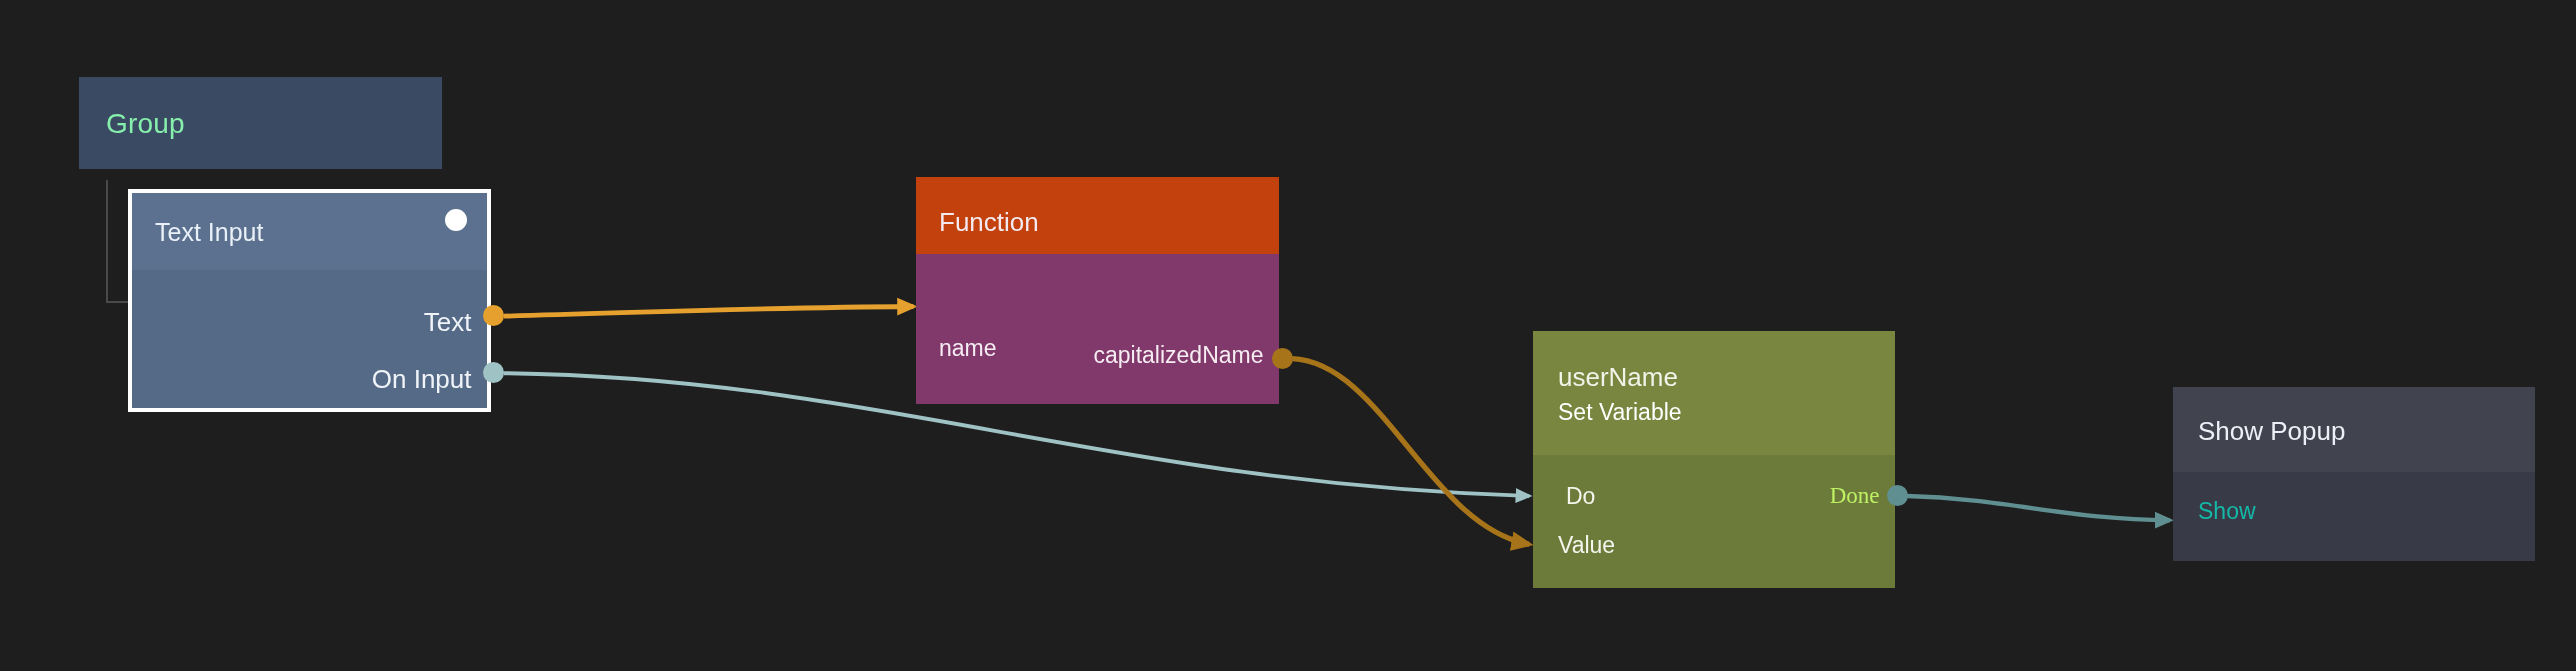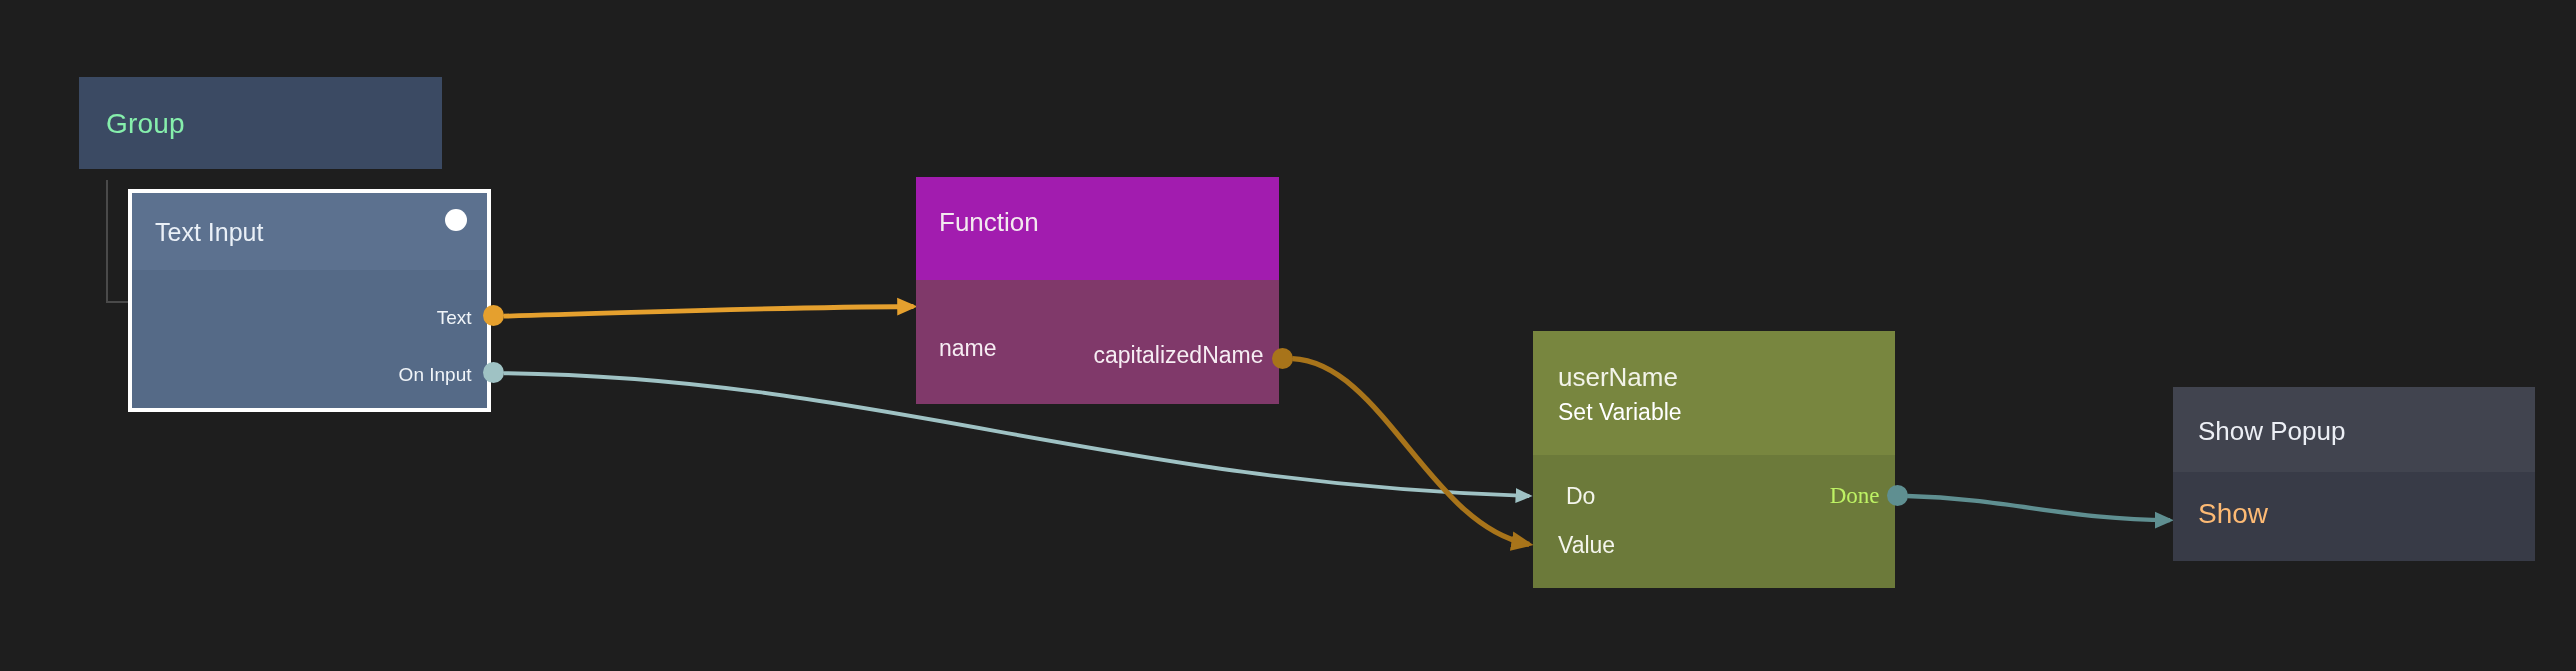--- a/index.html
+++ b/index.html
@@ -86,42 +86,42 @@
     right: 20px;
     top: 16.4px;
     width: 22px;
     height: 22px;
     border-radius: 50%;
     background: #ffffff;
   }
   .ti-row {
     position: absolute;
     right: 15.5px;
-    font-size: 19px;
+    font-size: 26px;
     color: #f0f4f8;
     text-align: right;
     white-space: nowrap;
   }
   .ti-row-text { top: 114px; }
   .ti-row-enter { top: 171px; }
   
   .function-node {
     left: 916px;
     top: 177px;
     width: 363px;
     height: 227px;
     background: #80396a;
   }
   .function-header {
     position: absolute;
     left: 0;
     top: 0;
     right: 0;
-    height: 103px;
-    background: #a21caf;
+    height: 77px;
+    background: #c2410c;
   }
   .function-title {
     position: absolute;
     left: 23px;
     top: 30px;
     font-size: 26px;
     color: #f3e9ef;
   }
   .fn-in {
     position: absolute;
@@ -208,22 +208,22 @@
     position: absolute;
     left: 25px;
     top: 29px;
     font-size: 26px;
     color: #eceff5;
   }
   .popup-in {
     position: absolute;
     left: 25px;
     top: 111px;
-    font-size: 28px;
-    color: #fdba74;
+    font-size: 23px;
+    color: #14b8a6;
     white-space: nowrap;
     text-align: center;
   }
   
   .port {
     position: absolute;
     border-radius: 50%;
   }
   .port-text-out {
     left: 483px;

